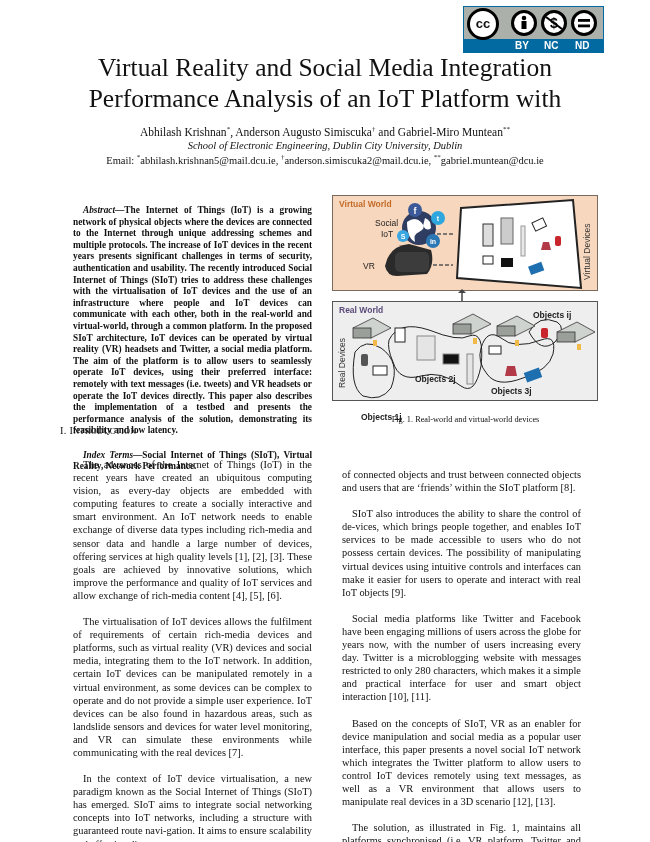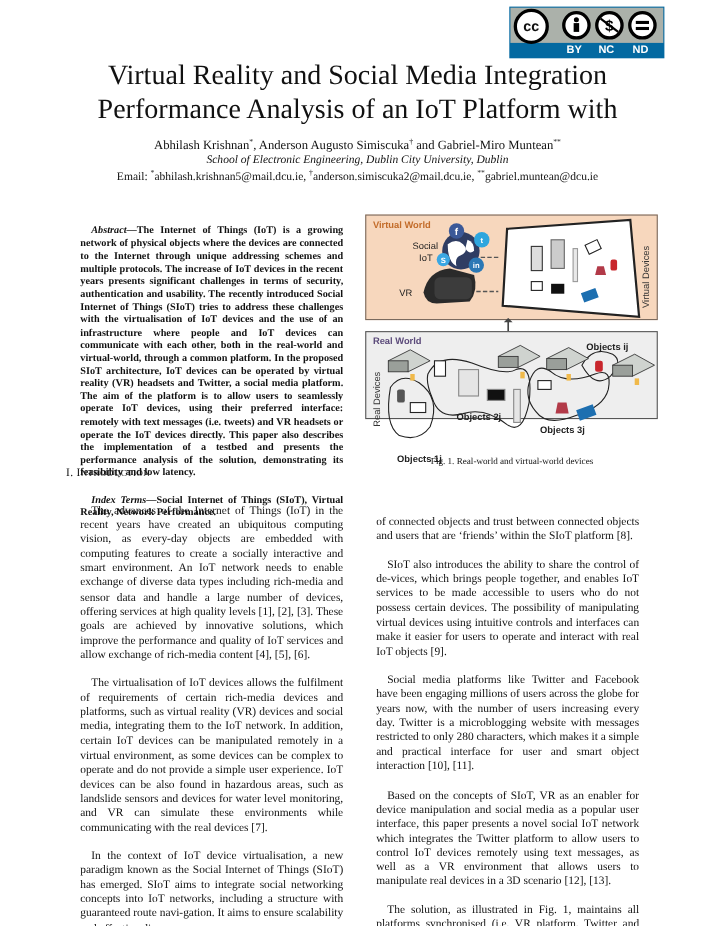--- a/index.html
+++ b/index.html
@@ -29,21 +29,21 @@
   .sec-head { position: absolute; left: 60px; width: 265px; top: 425px; font-size: 10.4px; letter-spacing: 0.3px; }
   .sec-head .sc { font-size: 8.3px; }
   .left-body { left: 60px; top: 445px; }
   .right-body { left: 329px; top: 455px; }
   .col p { margin: 13px; text-indent: 10px; }
   .col p.cont { text-indent: 0; }
 
   .fig { position: absolute; left: 332px; top: 189px; width: 267px; height: 213px; }
   .vw { position: absolute; left: 0; top: 6px; width: 266px; height: 96px; background: #f7d7bd; border: 1px solid #7a6a5e; box-sizing: border-box; }
   .vw-title { position: absolute; left: 6px; top: 3px; font: bold 8.5px "Liberation Sans", sans-serif; color: #c36c2a; }
-  .rw { position: absolute; left: 0; top: 112px; width: 266px; height: 80px; background: #eeeeee; border: 1.2px solid #555; box-sizing: border-box; }
+  .rw { position: absolute; left: 0; top: 112px; width: 266px; height: 100px; background: #eeeeee; border: 1.2px solid #555; box-sizing: border-box; }
   .rw-title { position: absolute; left: 6px; top: 3px; font: bold 8.5px "Liberation Sans", sans-serif; color: #5b4a7a; }
   .fig-lbl { position: absolute; font: 8.5px "Liberation Sans", sans-serif; color: #222; }
   .fig-lbl-b { position: absolute; font: bold 8.5px "Liberation Sans", sans-serif; color: #222; }
   .vert { position: absolute; transform: rotate(-90deg); transform-origin: left top; white-space: nowrap; font: 8.5px "Liberation Sans", sans-serif; color: #333; }
   .caption { position: absolute; left: 332px; top: 415px; width: 267px; text-align: center; font-size: 8.3px; }
 </style>
 </head>
 <body>
 
 <div class="license">

